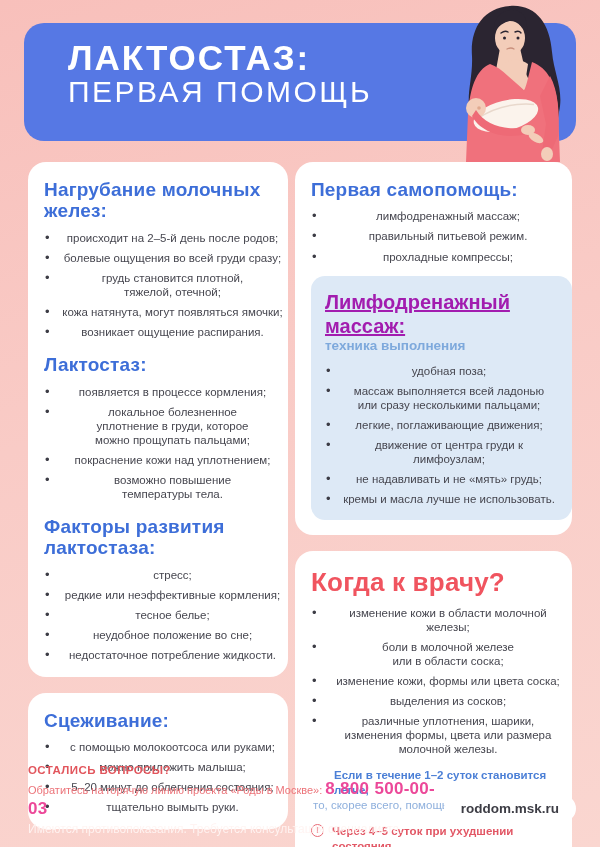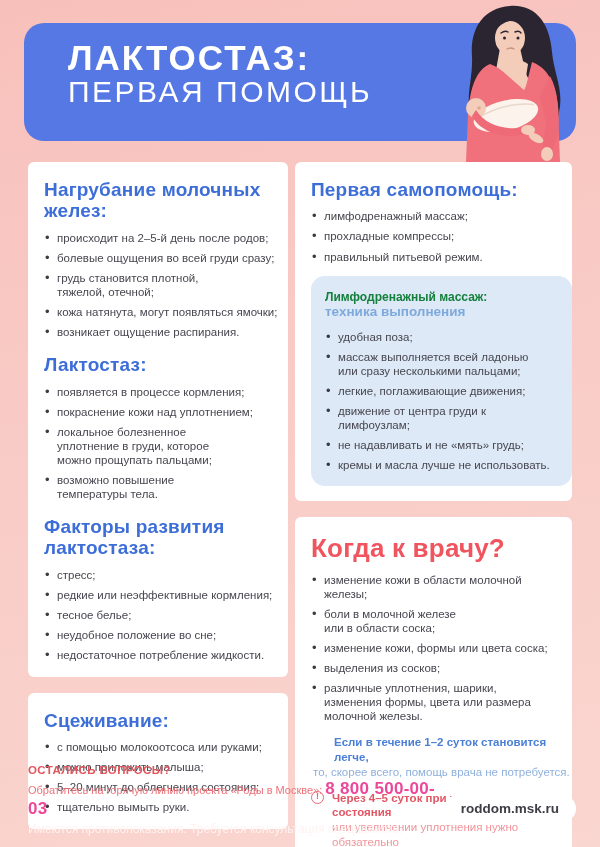--- a/index.html
+++ b/index.html
@@ -29,50 +29,50 @@
     color: #ffffff; font-weight: normal; font-size: 30px;
     letter-spacing: 2.5px; line-height: 1.1; 
   }
   .illustration { position: absolute; right: 16px; top: 4px; z-index: 4; width: 152px; height: 158px; }
 
   
   .columns { display: flex; gap: 7px; padding: 0 28px; align-items: flex-start; }
   .col-left  { width: 260px; display: flex; flex-direction: column; gap: 16px; }
   .col-right { flex: 1; display: flex; flex-direction: column; gap: 16px; }
   .card {
-    background: #ffffff; border-radius: 6px;
+    background: #ffffff; border-radius: 18px;
     padding: 17px 0 15px 16px;
   }
   section + section { margin-top: 15px; }
   .h-blue {
     color: #3d6ed8; font-size: 19px; font-weight: bold;
     line-height: 1.13; margin-bottom: 9px; letter-spacing: 0.2px;
   }
   .h-red {
     color: #f0545f; font-size: 26px; font-weight: bold;
     line-height: 1.13; margin-bottom: 9px; letter-spacing: 0.2px;
   }
   ul.bullets { list-style: none; }
   ul.bullets li {
     position: relative; padding-left: 13px;
-    font-size: 11.5px; line-height: 1.22; color: #46464f;
+    font-size: 11.5px; line-height: 1.22; color: #46464f; text-align: center;
   }
   ul.bullets li + li { margin-top: 6px; }
   ul.bullets li::before {
     content: "•"; position: absolute; left: 1px; top: -1px;
     color: #3c3c45; font-size: 13px;
   }
   ul.bullets li span { white-space: pre-line; }
 
   
   .inner-card {
     margin-top: 12px; background: #dde9f6; border-radius: 14px;
     padding: 14px 12px 14px 14px;
   }
-  .inner-title { color: #15803d; font-weight: bold; font-size: 12px; line-height: 1.2; }
+  .inner-title { color: #a21caf; font-weight: bold; font-size: 20px; line-height: 1.2; text-decoration: underline; }
   .inner-subtitle { color: #7ea9dc; font-weight: bold; font-size: 13.5px; line-height: 1.2; margin-bottom: 10px; }
 
   
   .note-blue { margin-top: 12px; padding-left: 2px; font-size: 11.5px; line-height: 1.3; }
   .note-blue .bold { display: block; color: #4b7fd6; font-weight: bold; margin-left: 21px; }
   .note-blue .rest { display: block; color: #8fb0dd; white-space: pre-line; }
   .note-warning { margin-top: 11px; position: relative; padding-left: 21px; font-size: 11.5px; line-height: 1.3; }
   .warn-icon {
     position: absolute; left: 0; top: 0;
     width: 13px; height: 13px; border: 1.4px solid #e86a76; border-radius: 50%;
@@ -167,24 +167,24 @@
 тяжелой, отечной;</span></li>
             <li><span>кожа натянута, могут появляться ямочки;</span></li>
             <li><span>возникает ощущение распирания.</span></li>
           </ul>
       </section>
       <section>
         <h2 class="h-blue">Лактостаз:</h2>
         <ul class="bullets">
 
         <li><span>появляется в процессе кормления;</span></li>
-            <li><span>покраснение кожи над уплотнением;</span></li>
             <li><span>локальное болезненное
 уплотнение в груди, которое
 можно прощупать пальцами;</span></li>
+            <li><span>покраснение кожи над уплотнением;</span></li>
             <li><span>возможно повышение
 температуры тела.</span></li>
           </ul>
       </section>
       <section>
         <h2 class="h-blue">Факторы развития лактостаза:</h2>
         <ul class="bullets">
 
         <li><span>стресс;</span></li>
             <li><span>редкие или неэффективные кормления;</span></li>
@@ -209,22 +209,22 @@
     </div>
   </div>
 
   <div class="col-right">
     <div class="card">
       <section>
         <h2 class="h-blue">Первая самопомощь:</h2>
         <ul class="bullets">
 
         <li><span>лимфодренажный массаж;</span></li>
+            <li><span>правильный питьевой режим.</span></li>
             <li><span>прохладные компрессы;</span></li>
-            <li><span>правильный питьевой режим.</span></li>
           </ul>
       </section>
       <div class="inner-card">
         <div class="inner-title">Лимфодренажный массаж:</div>
         <div class="inner-subtitle">техника выполнения</div>
         <ul class="bullets">
 
         <li><span>удобная поза;</span></li>
             <li><span>массаж выполняется всей ладонью
 или сразу несколькими пальцами;</span></li>

